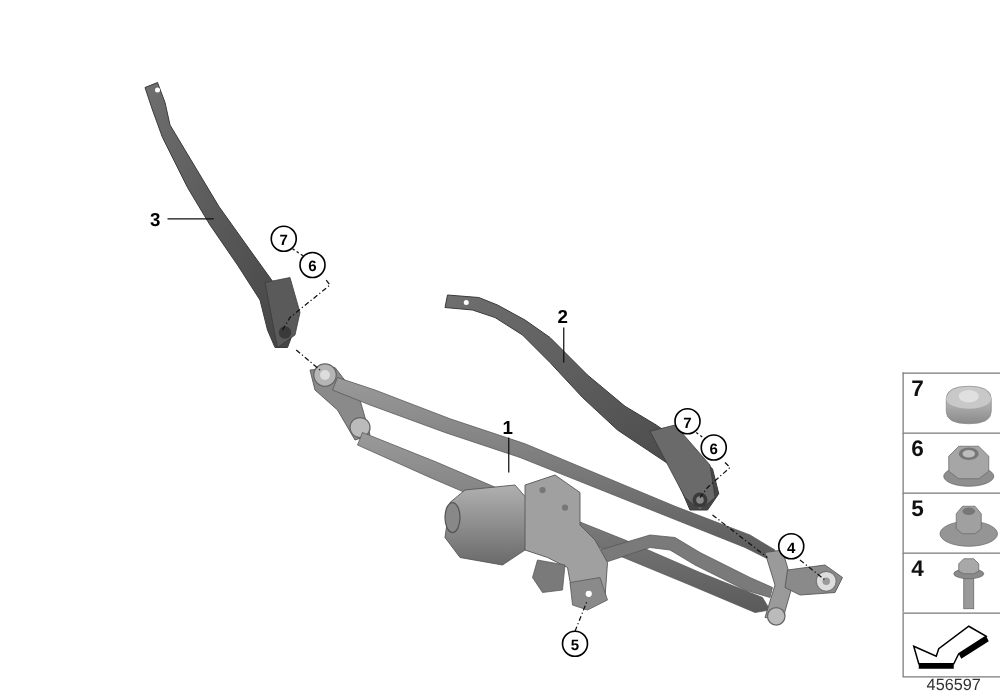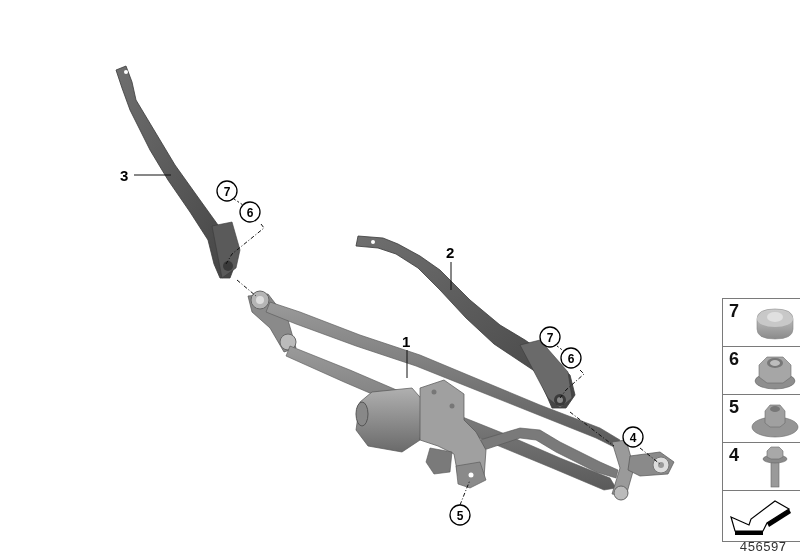--- a/index.html
+++ b/index.html
@@ -5,21 +5,21 @@
   html, body { margin:0; padding:0; background:#ffffff; }
   body { width:800px; height:560px; position:relative; overflow:hidden; font-family:"Liberation Sans", sans-serif; }
   #diagram { position:absolute; left:0; top:0; width:800px; height:560px; }
   .callout-num { font-family:"Liberation Sans", sans-serif; font-weight:bold; font-size:15px; fill:#000; }
   .circ-num { font-family:"Liberation Sans", sans-serif; font-weight:bold; font-size:12px; fill:#000; }
   .legend { position:absolute; left:722px; top:298px; width:82px; }
   .legend-cell { position:relative; width:80px; height:47px; border:1px solid #7a7a7a; border-bottom:none; background:#fff; }
   .legend-cell.last { border-bottom:1px solid #7a7a7a; height:50px; }
   .legend-num { position:absolute; left:6px; top:2px; font-weight:bold; font-size:18px; color:#111; font-family:"Liberation Sans", sans-serif; }
   .legend-icon { position:absolute; left:22px; top:2px; width:56px; height:44px; }
-  .diagram-id { position:absolute; left:728px; top:540px; width:70px; text-align:center; font-size:13px; color:#333; font-family:Liberation Mono, monospace; }
+  .diagram-id { position:absolute; left:728px; top:540px; width:70px; text-align:center; font-size:13px; color:#333; font-family:Liberation Sans, sans-serif; }
 </style>
 </head>
 <body>
 
 <svg id="diagram" viewBox="0 0 800 560" xmlns="http://www.w3.org/2000/svg">
   <defs>
     <linearGradient id="gArm" x1="0" y1="0" x2="1" y2="1">
       <stop offset="0" stop-color="#6f6f6f"></stop>
       <stop offset="1" stop-color="#444"></stop>
     </linearGradient>

